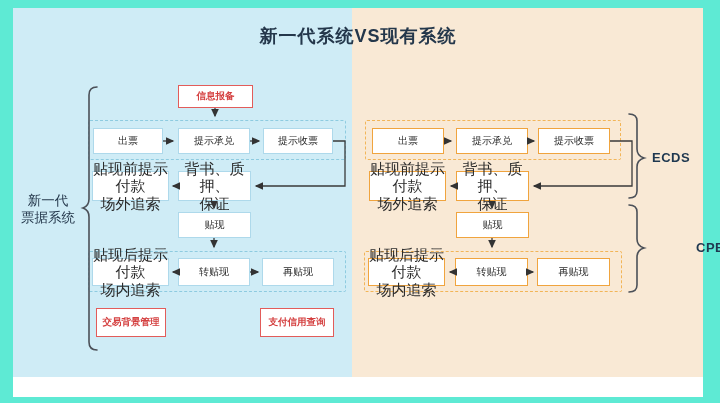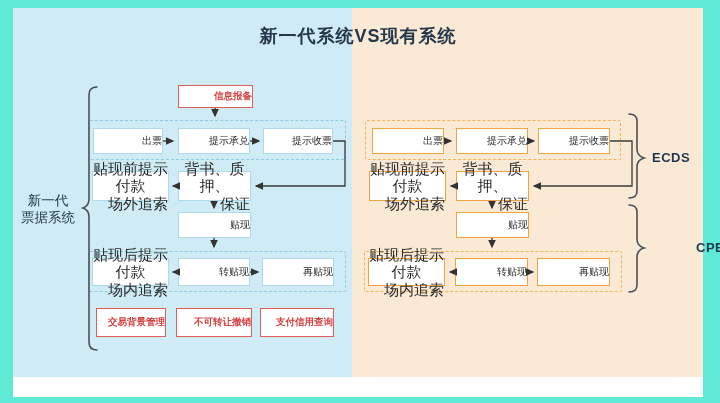--- a/index.html
+++ b/index.html
@@ -10,21 +10,21 @@
   .panel{position:absolute;top:8px;height:369px;}
   #panel-left{left:13px;width:339px;background:#cfecf6;}
   #panel-right{left:352px;width:351px;background:#f9e9d5;}
   #footer-strip{position:absolute;left:13px;top:377px;width:690px;height:20px;background:#ffffff;}
   #title{
     position:absolute;left:13px;top:24px;width:690px;text-align:center;
     font-size:18px;font-weight:bold;color:#24374b;letter-spacing:1px;
   }
   .fbox{
     position:absolute;background:#fff;display:flex;flex-direction:column;
-    align-items:flex-end;justify-content:center;text-align:center;
+    align-items:center;justify-content:center;text-align:center;
     color:#2b2b2b;font-size:10px;line-height:1.15;box-sizing:border-box;
   }
   .b-blue{border:1px solid #aed9eb;}
   .b-orange{border:1.5px solid #f0a43e;}
   .b-red{border:1px solid #e25c5a;color:#d43f3f;font-weight:bold;font-size:9.5px;}
   .two{font-size:15px;}
   .dash{position:absolute;box-sizing:border-box;border-radius:2px;}
   .dash-blue{border:1.5px dashed #8ecbe0;}
   .dash-orange{border:1.5px dashed #f2b558;}
   #left-system-label{
@@ -85,23 +85,20 @@
   </div>
   <div class="fbox b-blue" style="left:178px;top:258px;width:72px;height:28px;">
     <span>转贴现</span>
   </div>
   <div class="fbox b-blue" style="left:262px;top:258px;width:72px;height:28px;">
     <span>再贴现</span>
   </div>
 
   <div class="fbox b-red" style="left:96px;top:308px;width:70px;height:29px;">
     <span>交易背景管理</span>
-  </div>
-  <div class="fbox b-red" style="left:176px;top:308px;width:76px;height:29px;">
-    <span>不可转让撤销</span>
   </div>
   <div class="fbox b-red" style="left:260px;top:308px;width:74px;height:29px;">
     <span>支付信用查询</span>
   </div>
 
   <div id="left-system-label">
     <div>新一代</div>
     <div>票据系统</div>
   </div>
 

